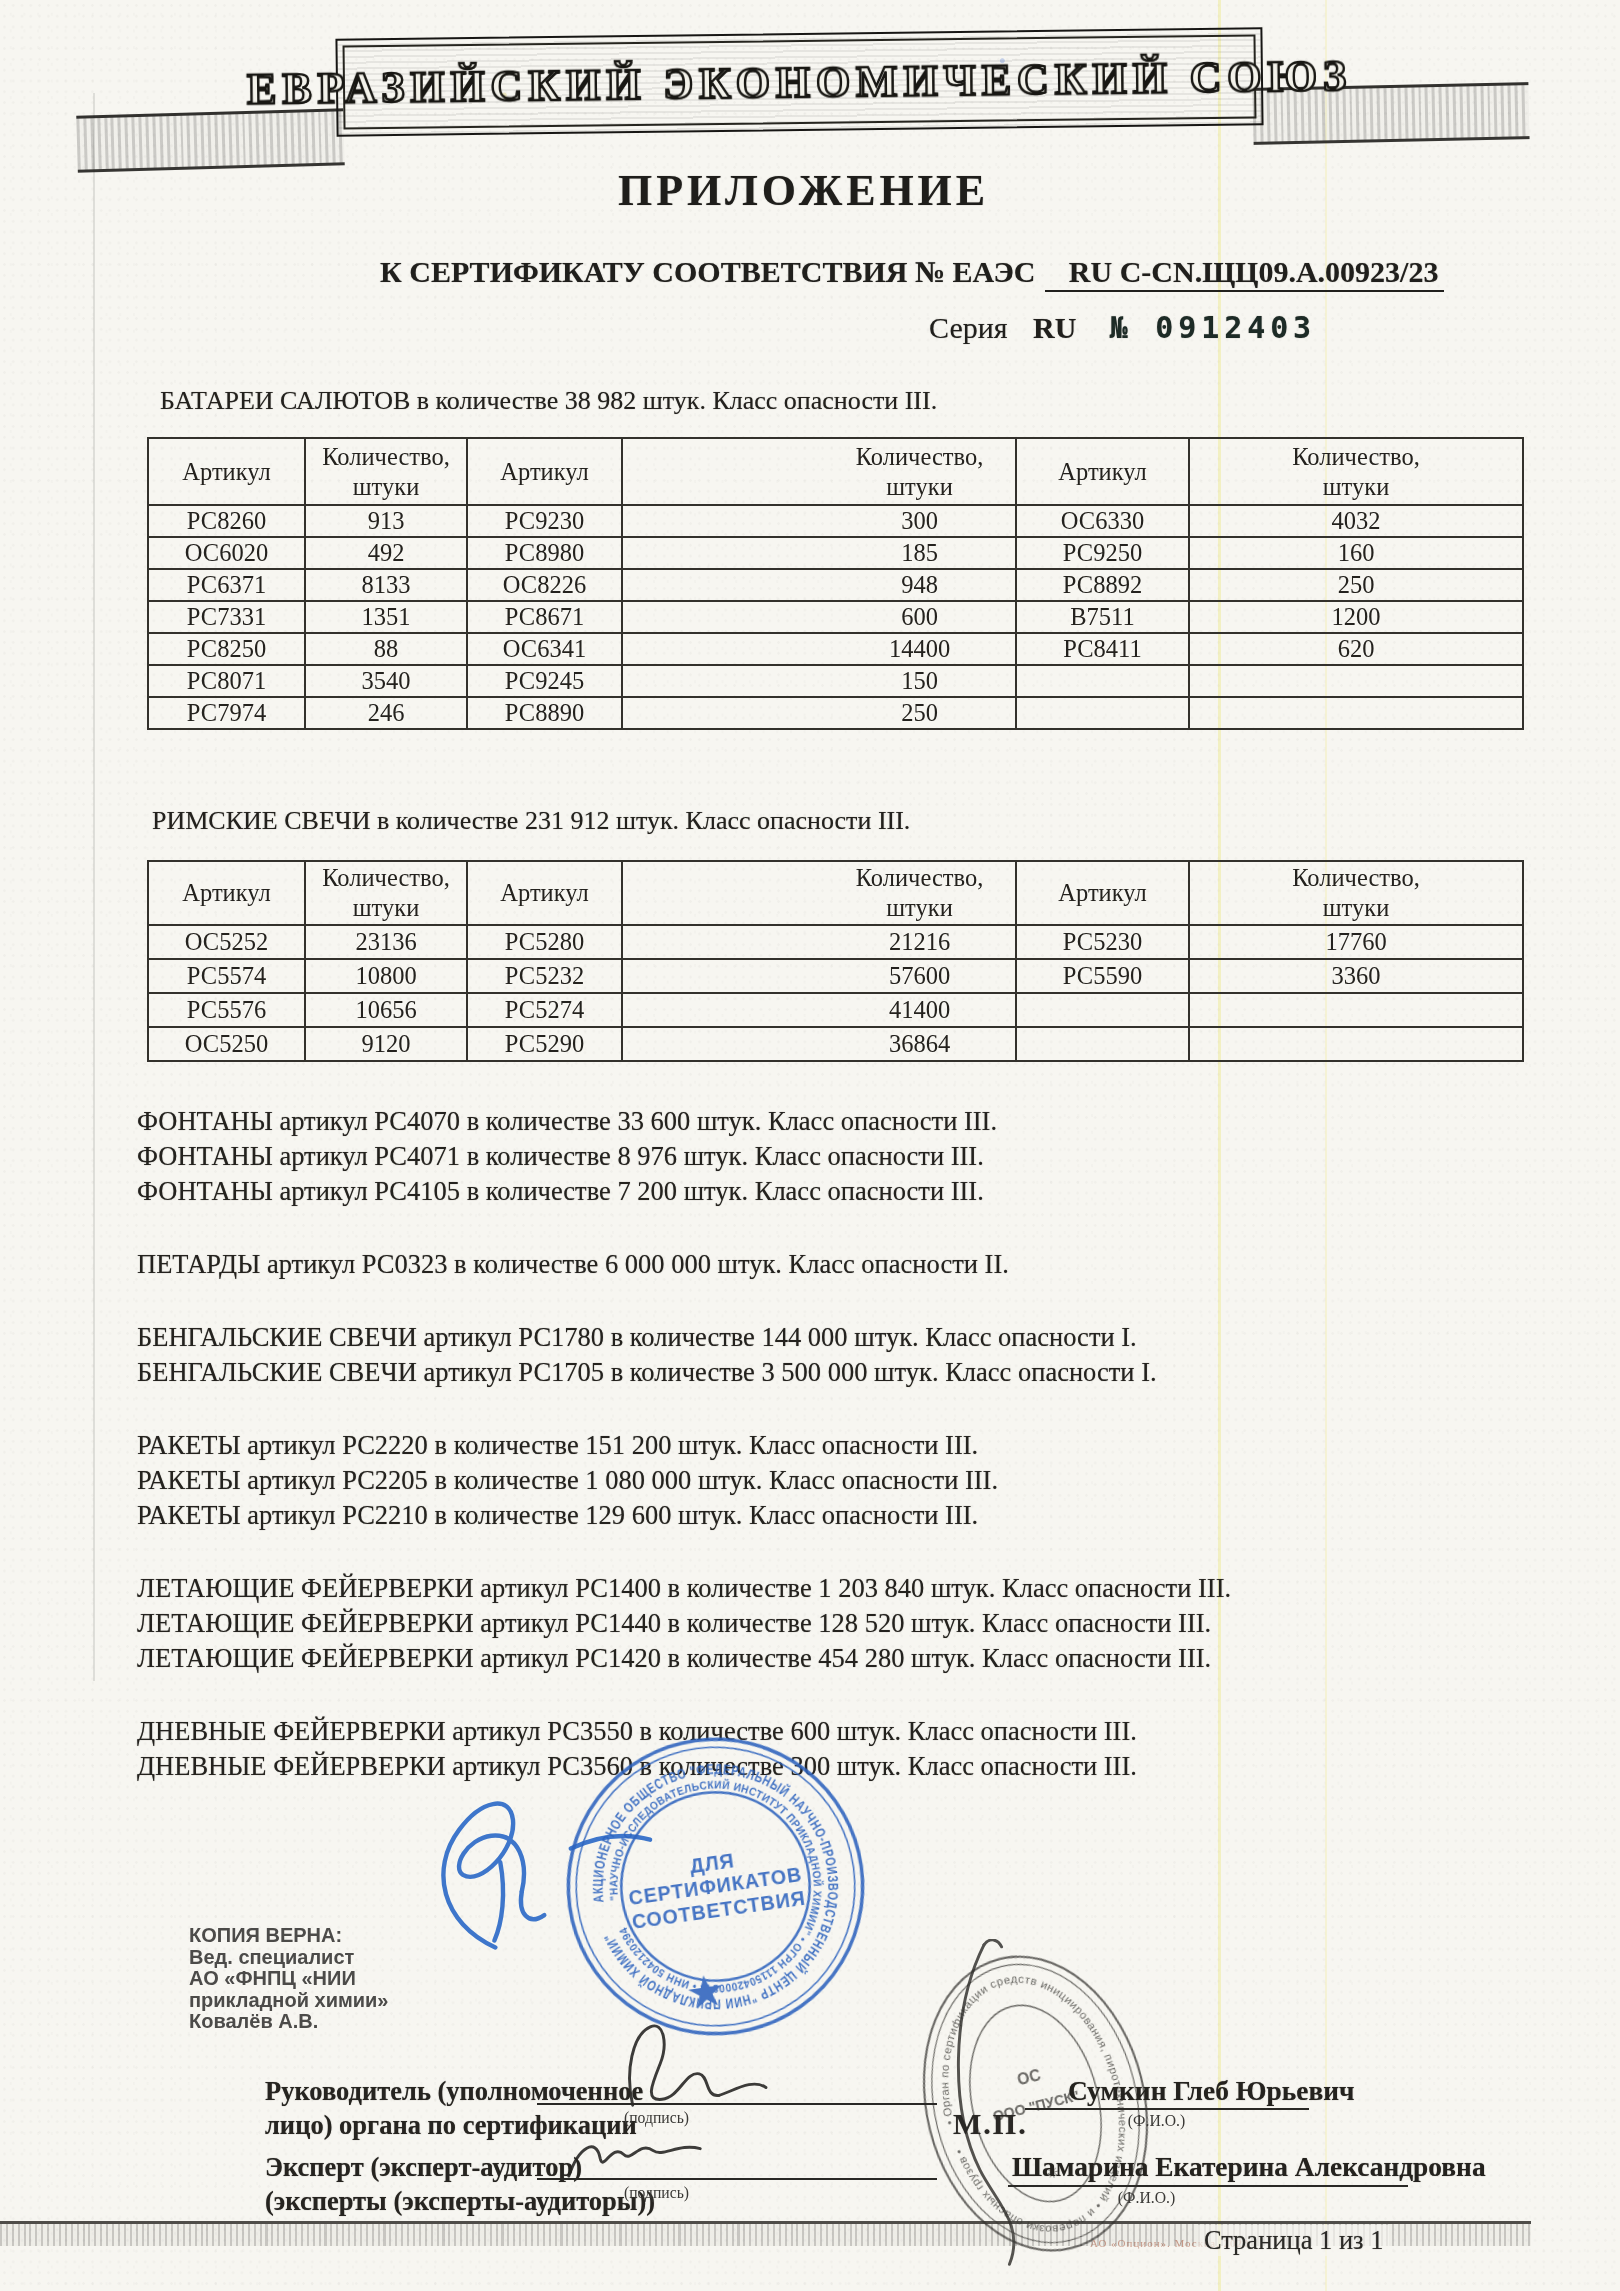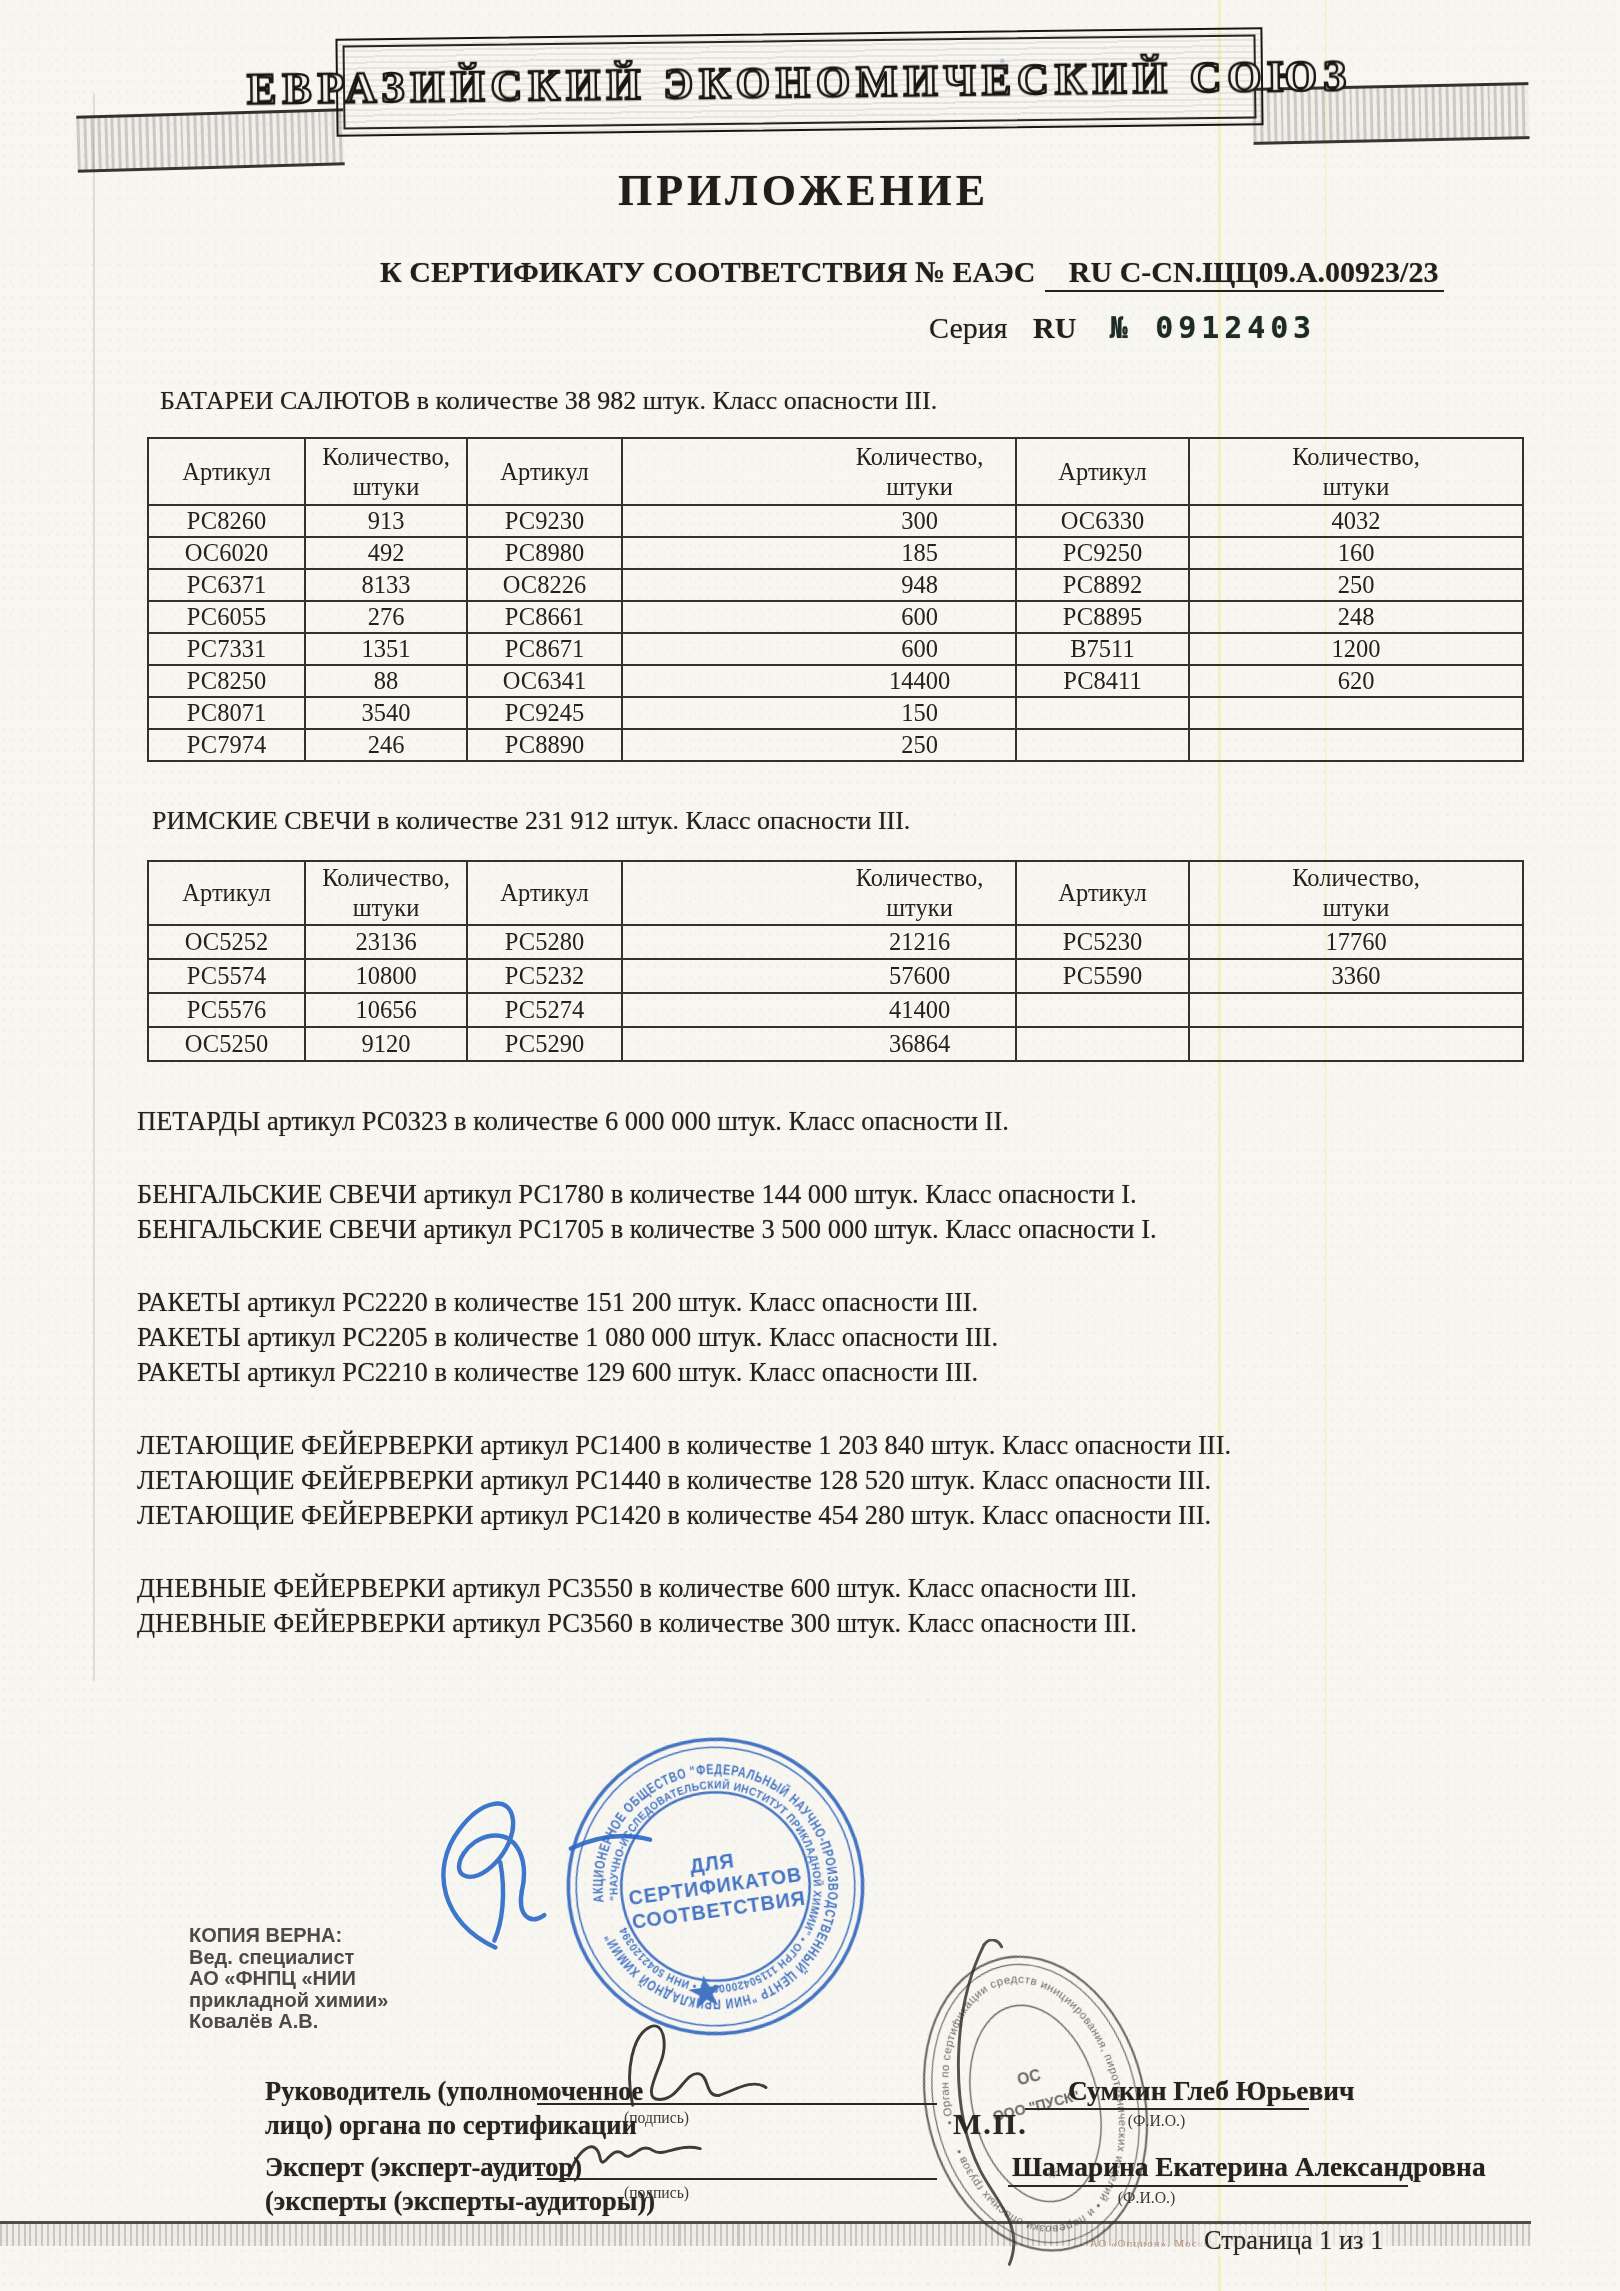--- a/index.html
+++ b/index.html
@@ -179,28 +179,20 @@
         </tr>
         <tr>
           <td class="c0">РС6371</td>
           <td class="c1">8133</td>
           <td class="c2">ОС8226</td>
           <td class="c3">948</td>
           <td class="c4">РС8892</td>
           <td class="c5">250</td>
         </tr>
         <tr>
-          <td class="c0">РС6055</td>
-          <td class="c1">276</td>
-          <td class="c2">РС8661</td>
-          <td class="c3">600</td>
-          <td class="c4">РС8895</td>
-          <td class="c5">248</td>
-        </tr>
-        <tr>
           <td class="c0">РС7331</td>
           <td class="c1">1351</td>
           <td class="c2">РС8671</td>
           <td class="c3">600</td>
           <td class="c4">В7511</td>
           <td class="c5">1200</td>
         </tr>
         <tr>
           <td class="c0">РС8250</td>
           <td class="c1">88</td>
@@ -277,20 +269,25 @@
           <td class="c2">РС5290</td>
           <td class="c3">36864</td>
           <td class="c4"></td>
           <td class="c5"></td>
         </tr>
       </tbody>
   </table>
 </div>
 
 <div class="abs paras soft">
+    <div class="pgroup">
+      <div class="pline">ФОНТАНЫ артикул РС4070 в количестве 33 600 штук. Класс опасности III.</div>
+      <div class="pline">ФОНТАНЫ артикул РС4071 в количестве 8 976 штук. Класс опасности III.</div>
+      <div class="pline">ФОНТАНЫ артикул РС4105 в количестве 7 200 штук. Класс опасности III.</div>
+    </div>
     <div class="pgroup">
       <div class="pline">ПЕТАРДЫ артикул РС0323 в количестве 6 000 000 штук. Класс опасности II.</div>
     </div>
     <div class="pgroup">
       <div class="pline">БЕНГАЛЬСКИЕ СВЕЧИ артикул РС1780 в количестве 144 000 штук. Класс опасности I.</div>
       <div class="pline">БЕНГАЛЬСКИЕ СВЕЧИ артикул РС1705 в количестве 3 500 000 штук. Класс опасности I.</div>
     </div>
     <div class="pgroup">
       <div class="pline">РАКЕТЫ артикул РС2220 в количестве 151 200 штук. Класс опасности III.</div>
       <div class="pline">РАКЕТЫ артикул РС2205 в количестве 1 080 000 штук. Класс опасности III.</div>

